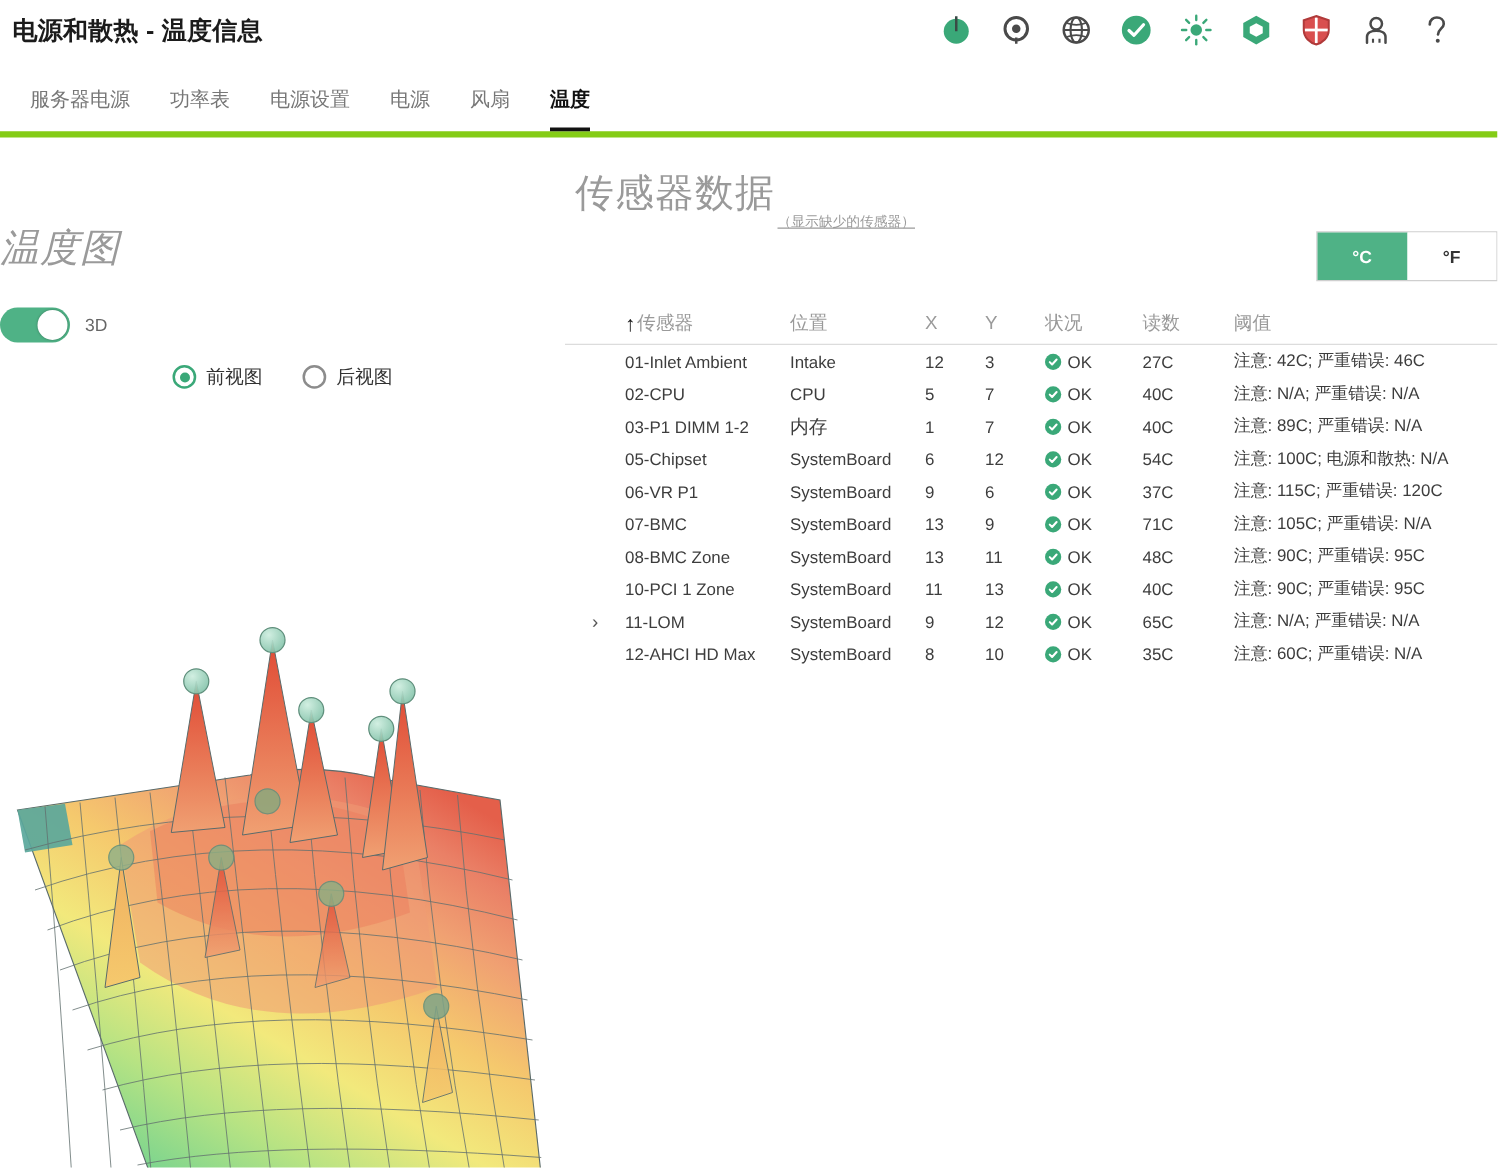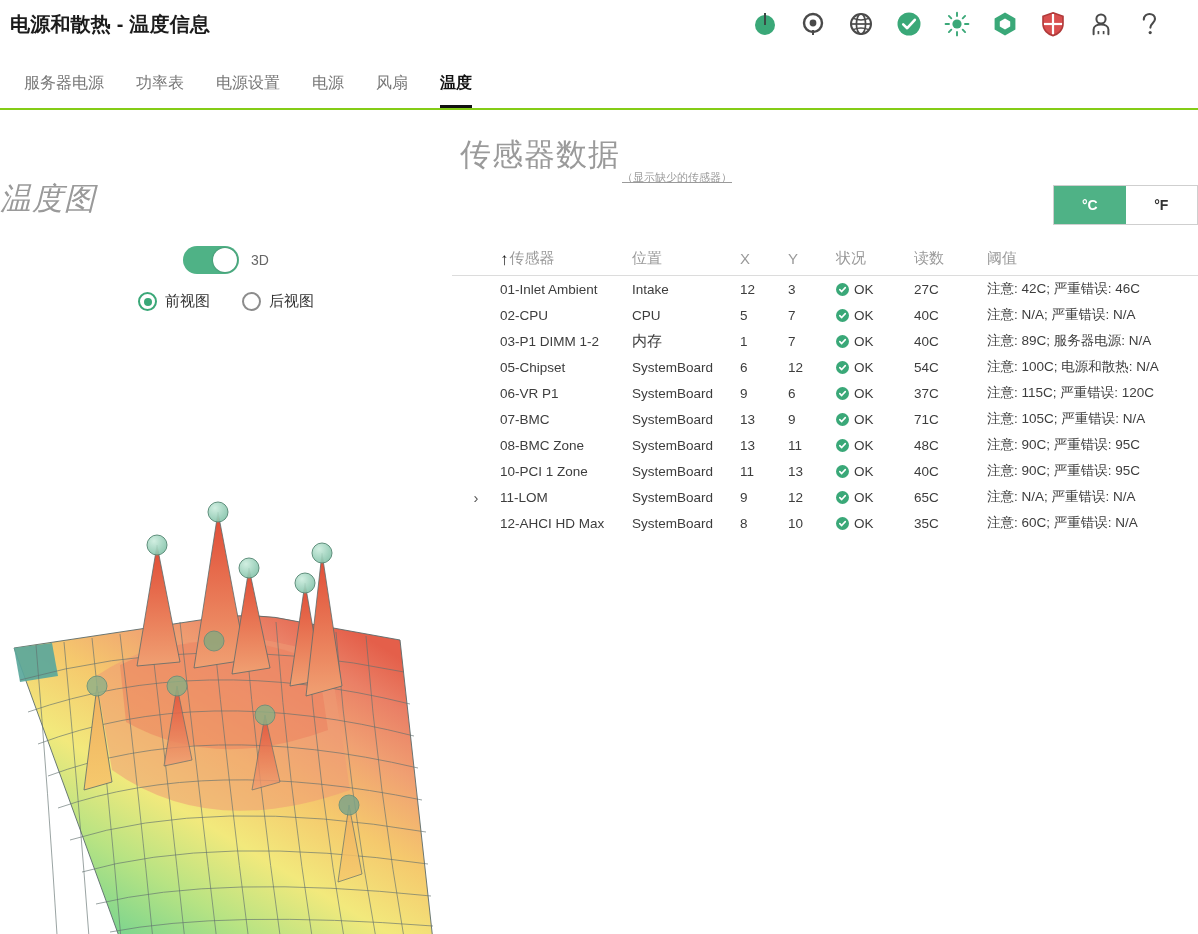--- a/index.html
+++ b/index.html
@@ -35,21 +35,21 @@
   }
   .hicon { width: 26px; height: 26px; display: block; cursor: pointer; }
 
   
   .tabbar {
     position: relative;
     height: 62px;
     display: flex;
     align-items: flex-end;
     padding-left: 8px;
-    border-bottom: 2px solid #84cc16;
+    border-bottom: 5px solid #84cc16;
   }
   .tab {
     font-size: 16px;
     color: #777777;
     padding: 0 16px 14px 16px;
     cursor: pointer;
     white-space: nowrap;
     position: relative;
   }
   .tab.active { color: #111111; font-weight: 600; }
@@ -72,21 +72,21 @@
     color: #9a9a9a;
     font-weight: 300;
     margin-top: 68px;
     letter-spacing: 1px;
     font-style: italic;
   }
   .toggle-row {
     margin-top: 26px;
     display: flex;
     align-items: center;
-    justify-content: center;
+    justify-content: flex-start;
     gap: 12px;
   }
   .switch {
     width: 56px; height: 28px;
     border-radius: 14px;
     background: #4fb286;
     position: relative;
     cursor: pointer;
     flex: none;
   }
@@ -480,21 +480,21 @@
             <div class="c-y">7</div>
             <div class="c-state">
               <span class="ok-dot">
                 <svg width="9" height="9" viewBox="0 0 10 10">
                   <path d="M2 5.2 L4.1 7.3 L8.1 2.9" fill="none" stroke="#ffffff" stroke-width="1.8" stroke-linecap="round" stroke-linejoin="round"></path>
                 </svg>
               </span>
               <span>OK</span>
             </div>
             <div class="c-read">40C</div>
-            <div class="c-thr">注意: 89C; 服务器电源: N/A</div>
+            <div class="c-thr">注意: 89C; 严重错误: N/A</div>
           </div>
           <div class="trow">
             <div class="c-chev"></div>
             <div class="c-name">05-Chipset</div>
             <div class="c-loc">SystemBoard</div>
             <div class="c-x">6</div>
             <div class="c-y">12</div>
             <div class="c-state">
               <span class="ok-dot">
                 <svg width="9" height="9" viewBox="0 0 10 10">

